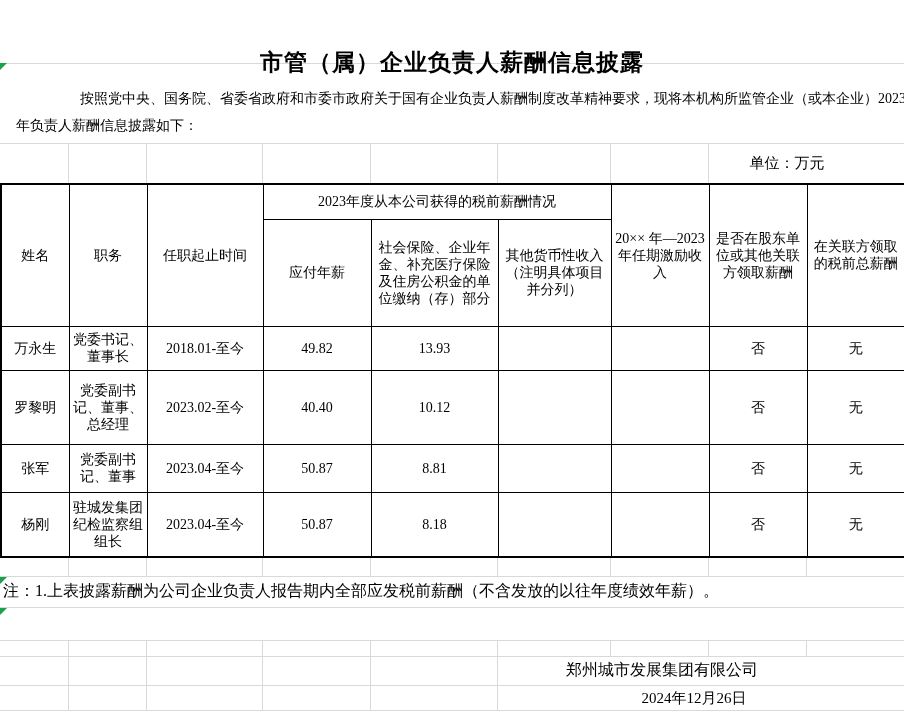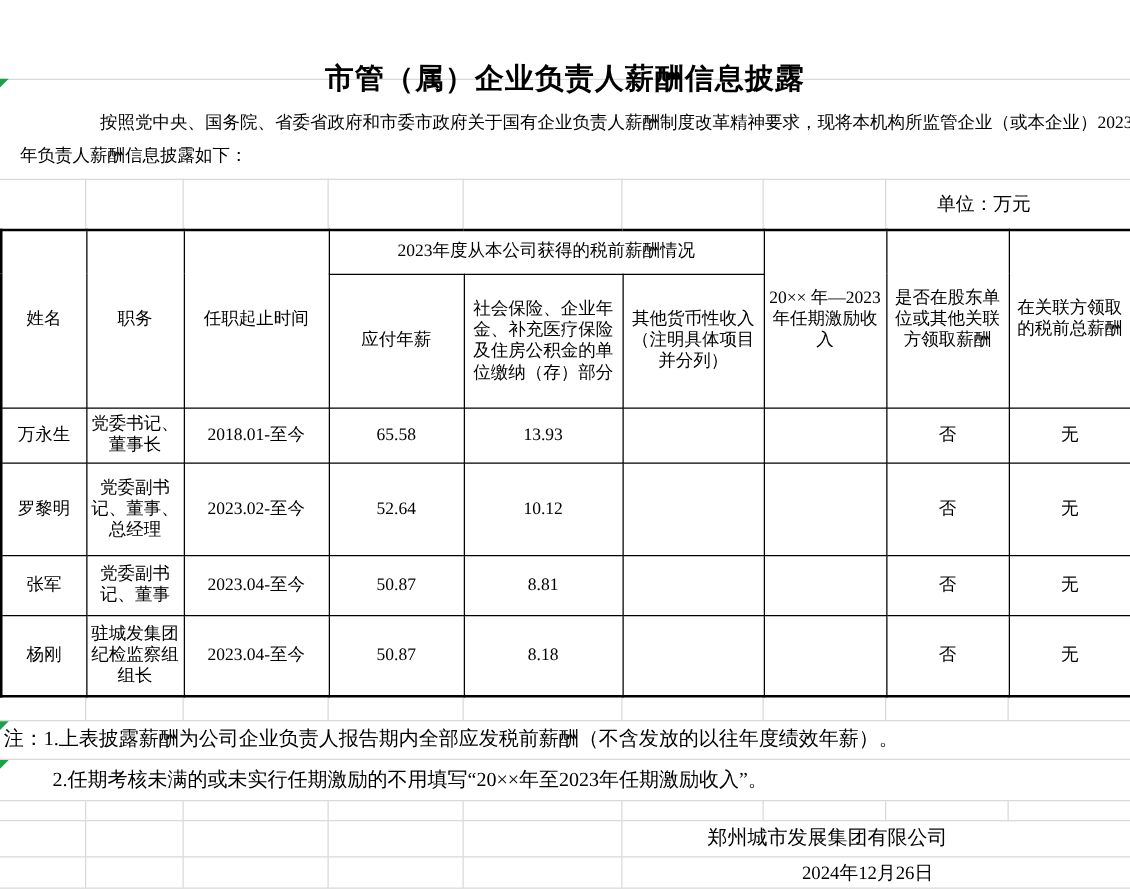--- a/index.html
+++ b/index.html
@@ -121,32 +121,32 @@
     </tr>
     <tr class="h2">
       <td>应付年薪</td>
       <td>社会保险、企业年金、补充医疗保险及住房公积金的单位缴纳（存）部分</td>
       <td>其他货币性收入（注明具体项目并分列）</td>
     </tr>
     <tr class="r0">
       <td>万永生</td>
       <td>党委书记、董事长</td>
       <td>2018.01-至今</td>
-      <td>65.58</td>
+      <td>49.82</td>
       <td>13.93</td>
       <td></td>
       <td></td>
       <td>否</td>
       <td>无</td>
     </tr>
     <tr class="r1">
       <td>罗黎明</td>
       <td>党委副书记、董事、总经理</td>
       <td>2023.02-至今</td>
-      <td>52.64</td>
+      <td>40.40</td>
       <td>10.12</td>
       <td></td>
       <td></td>
       <td>否</td>
       <td>无</td>
     </tr>
     <tr class="r2">
       <td>张军</td>
       <td>党委副书记、董事</td>
       <td>2023.04-至今</td>
@@ -165,18 +165,17 @@
       <td>8.18</td>
       <td></td>
       <td></td>
       <td>否</td>
       <td>无</td>
     </tr>
   </tbody>
     </table>
 
   <div class="note1">注：1.上表披露薪酬为公司企业负责人报告期内全部应发税前薪酬（不含发放的以往年度绩效年薪）。</div>
-  <div class="note2">2.任期考核未满的或未实行任期激励的不用填写“20××年至2023年任期激励收入”。</div>
 
   <div class="company">郑州城市发展集团有限公司</div>
   <div class="date">2024年12月26日</div>
 
 </div>
 
 </body></html>

